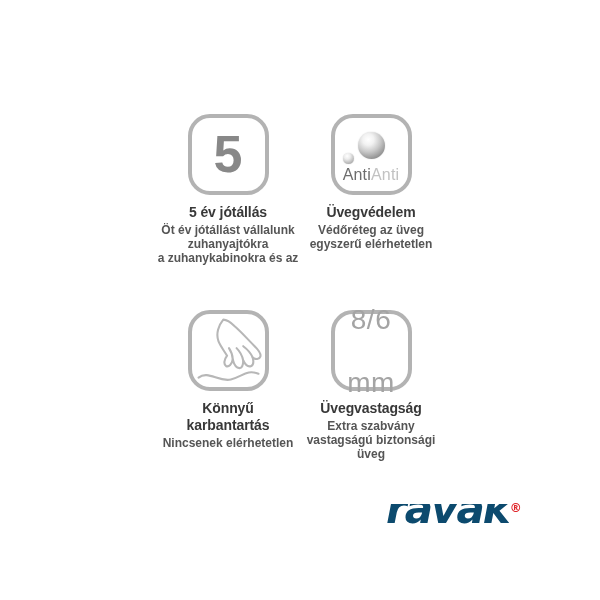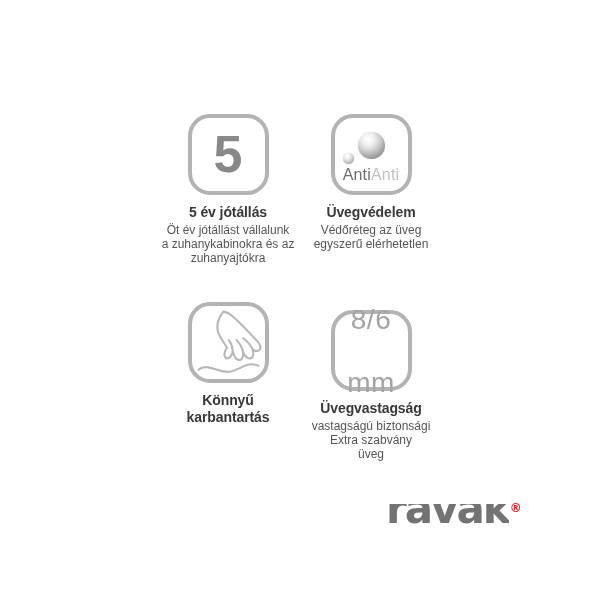--- a/index.html
+++ b/index.html
@@ -8,21 +8,21 @@
     background:#ffffff;
     font-family:"Liberation Sans",sans-serif;
     -webkit-font-smoothing:antialiased;
   }
   .card{
     position:absolute;width:170px;
     display:flex;flex-direction:column;align-items:center;text-align:center;
   }
   .card.c0{left:143px;top:114px;}
   .card.c1{left:286px;top:114px;}
-  .card.c2{left:143px;top:302px;}
+  .card.c2{left:143px;top:310px;}
   .card.c3{left:286px;top:310px;}
 
   .badge{
     width:81px;height:81px;box-sizing:border-box;
     border:4px solid #b3b3b3;border-radius:22px;
     display:flex;align-items:center;justify-content:center;
     position:relative;background:#ffffff;flex:0 0 auto;
   }
   .num5{
     font-size:52px;font-weight:700;color:#888888;line-height:1;
@@ -51,53 +51,53 @@
   .ac-text .p1{color:#6d6d6d;}
   .ac-text .p2{color:#c2c2c2;}
 
   .hand-svg{position:absolute;left:-2px;top:-2px;}
 
   .title{
     margin:9px 0 0 0;font-size:14px;font-weight:700;color:#383838;
     line-height:17px;letter-spacing:-0.1px;
   }
   .desc{
-    margin:2px 0 0 0;font-size:12px;font-weight:400;color:#555555;line-height:14px;text-align:center;
+    margin:2px 0 0 0;font-size:12px;font-weight:700;color:#555555;line-height:14px;text-align:center;
   }
   .title span,.desc span{display:block;}
 
   
   .logo{position:absolute;left:386px;top:504px;}
   .logo .clip{height:25px;overflow:hidden;}
   .logo .word{
     display:block;margin-top:-16px;
     font-family:"DejaVu Sans",sans-serif;font-weight:700;font-size:42px;
-    letter-spacing:-2px;line-height:42px;color:#737373;white-space:nowrap;
+    letter-spacing:-2px;line-height:42px;color:#0c4a6e;white-space:nowrap;font-style:italic;
   }
   .logo .reg{
     position:absolute;top:-3px;right:-13px;
     font-family:"DejaVu Sans",sans-serif;font-weight:700;font-size:12px;color:#e0262b;
   }
 </style>
 </head>
 <body>
 
 <div>
 
   <section class="card c0">
     <div class="badge">
       <span class="num5">5</span>
     </div>
     <h3 class="title">
       <span>5 év jótállás</span>
     </h3>
     <p class="desc">
       <span>Öt év jótállást vállalunk</span>
+      <span>zuhanyajtókra</span>
       <span>a zuhanykabinokra és az</span>
-      <span>zuhanyajtókra</span>
     </p>
   </section>
 
   <section class="card c1">
     <div class="badge">
       <span class="sphere big"></span>
       <span class="sphere small"></span>
       <span class="ac-text"><span class="p1">Anti</span><span class="p2">Anti</span></span>
     </div>
     <h3 class="title">
@@ -117,36 +117,37 @@
         <path d="M56 51 C55 46 52 41 49 38"></path>
         <path d="M66 48 C64 43 60 39 56 36"></path>
         <path d="M9 69 C19 61 30 74 43 71 C55 68 60 60 72 65"></path>
       </svg>
     </div>
     <h3 class="title">
       <span>Könnyű</span>
       <span>karbantartás</span>
     </h3>
     <p class="desc">
+      <span>Nincsenek elérhetetlen</span>
     </p>
   </section>
 
   <section class="card c3">
     <div class="badge">
       <span class="thick">
         <span>8/6</span>
         <span>mm</span>
       </span>
     </div>
     <h3 class="title">
       <span>Üvegvastagság</span>
     </h3>
     <p class="desc">
+      <span>Extra szabvány</span>
       <span>vastagságú biztonsági</span>
-      <span>Extra szabvány</span>
       <span>üveg</span>
     </p>
   </section>
 
 </div>
 
 <div class="logo">
   <div class="clip">
     <span class="word">ravak</span>
   </div>

